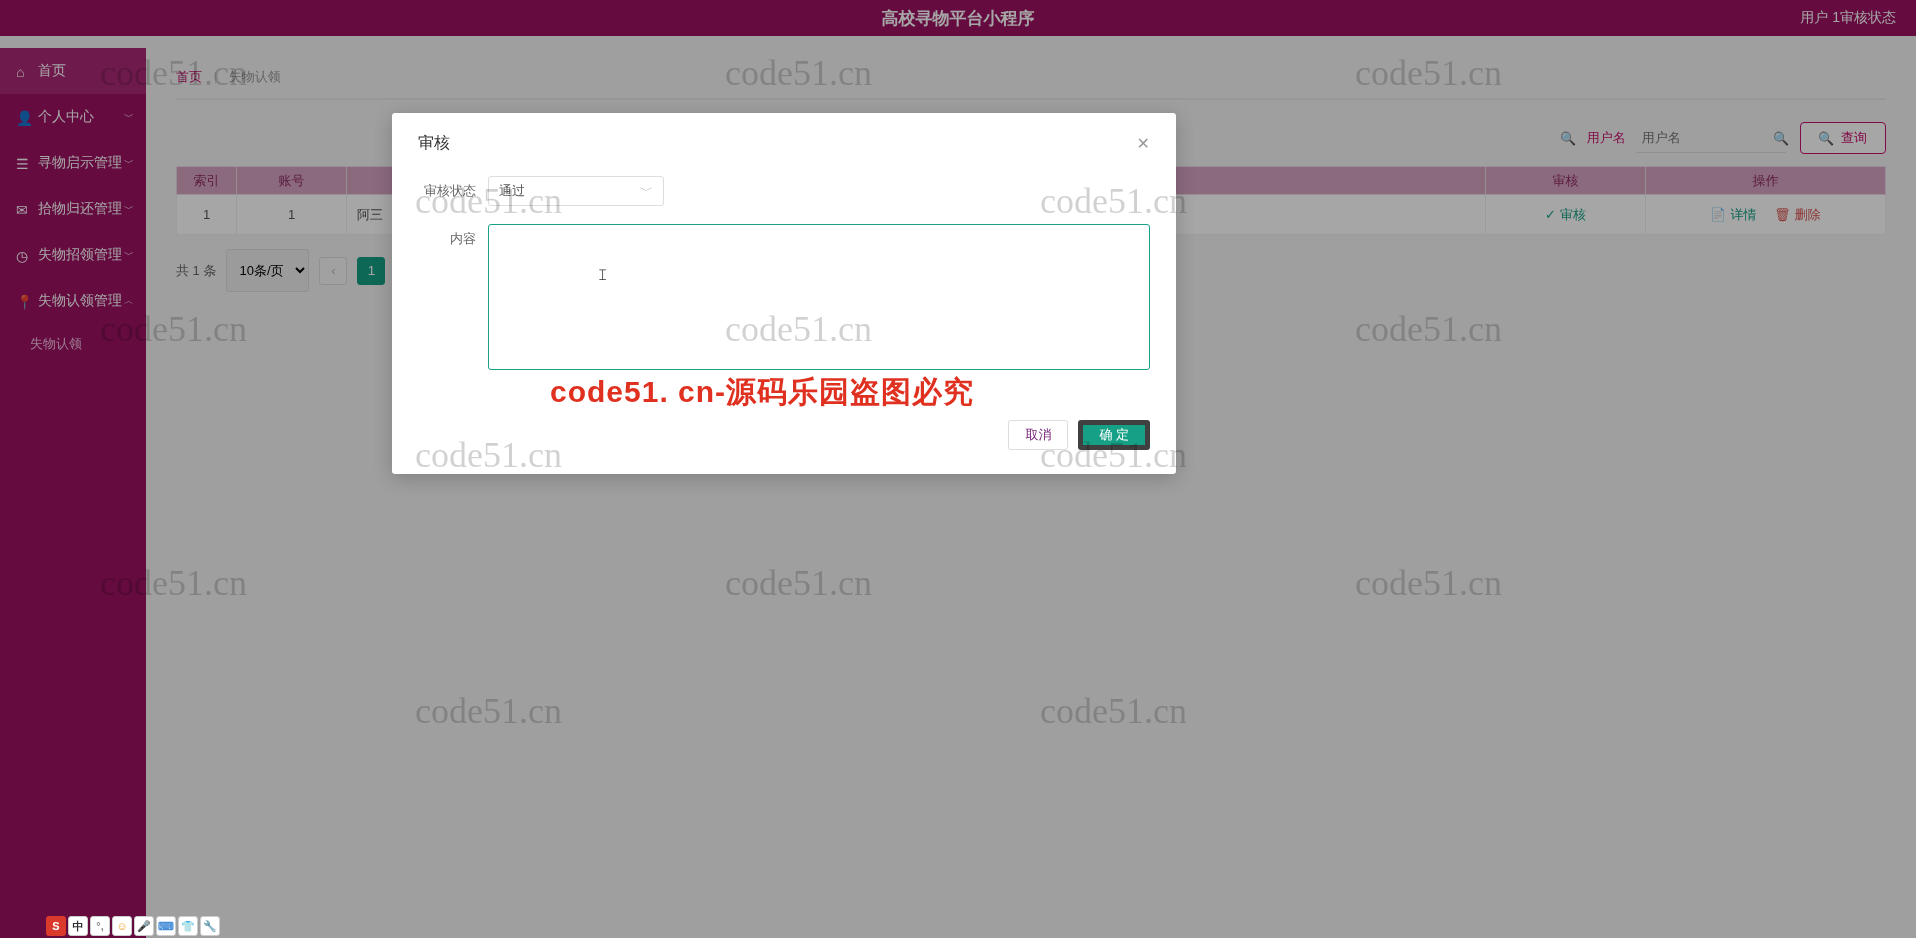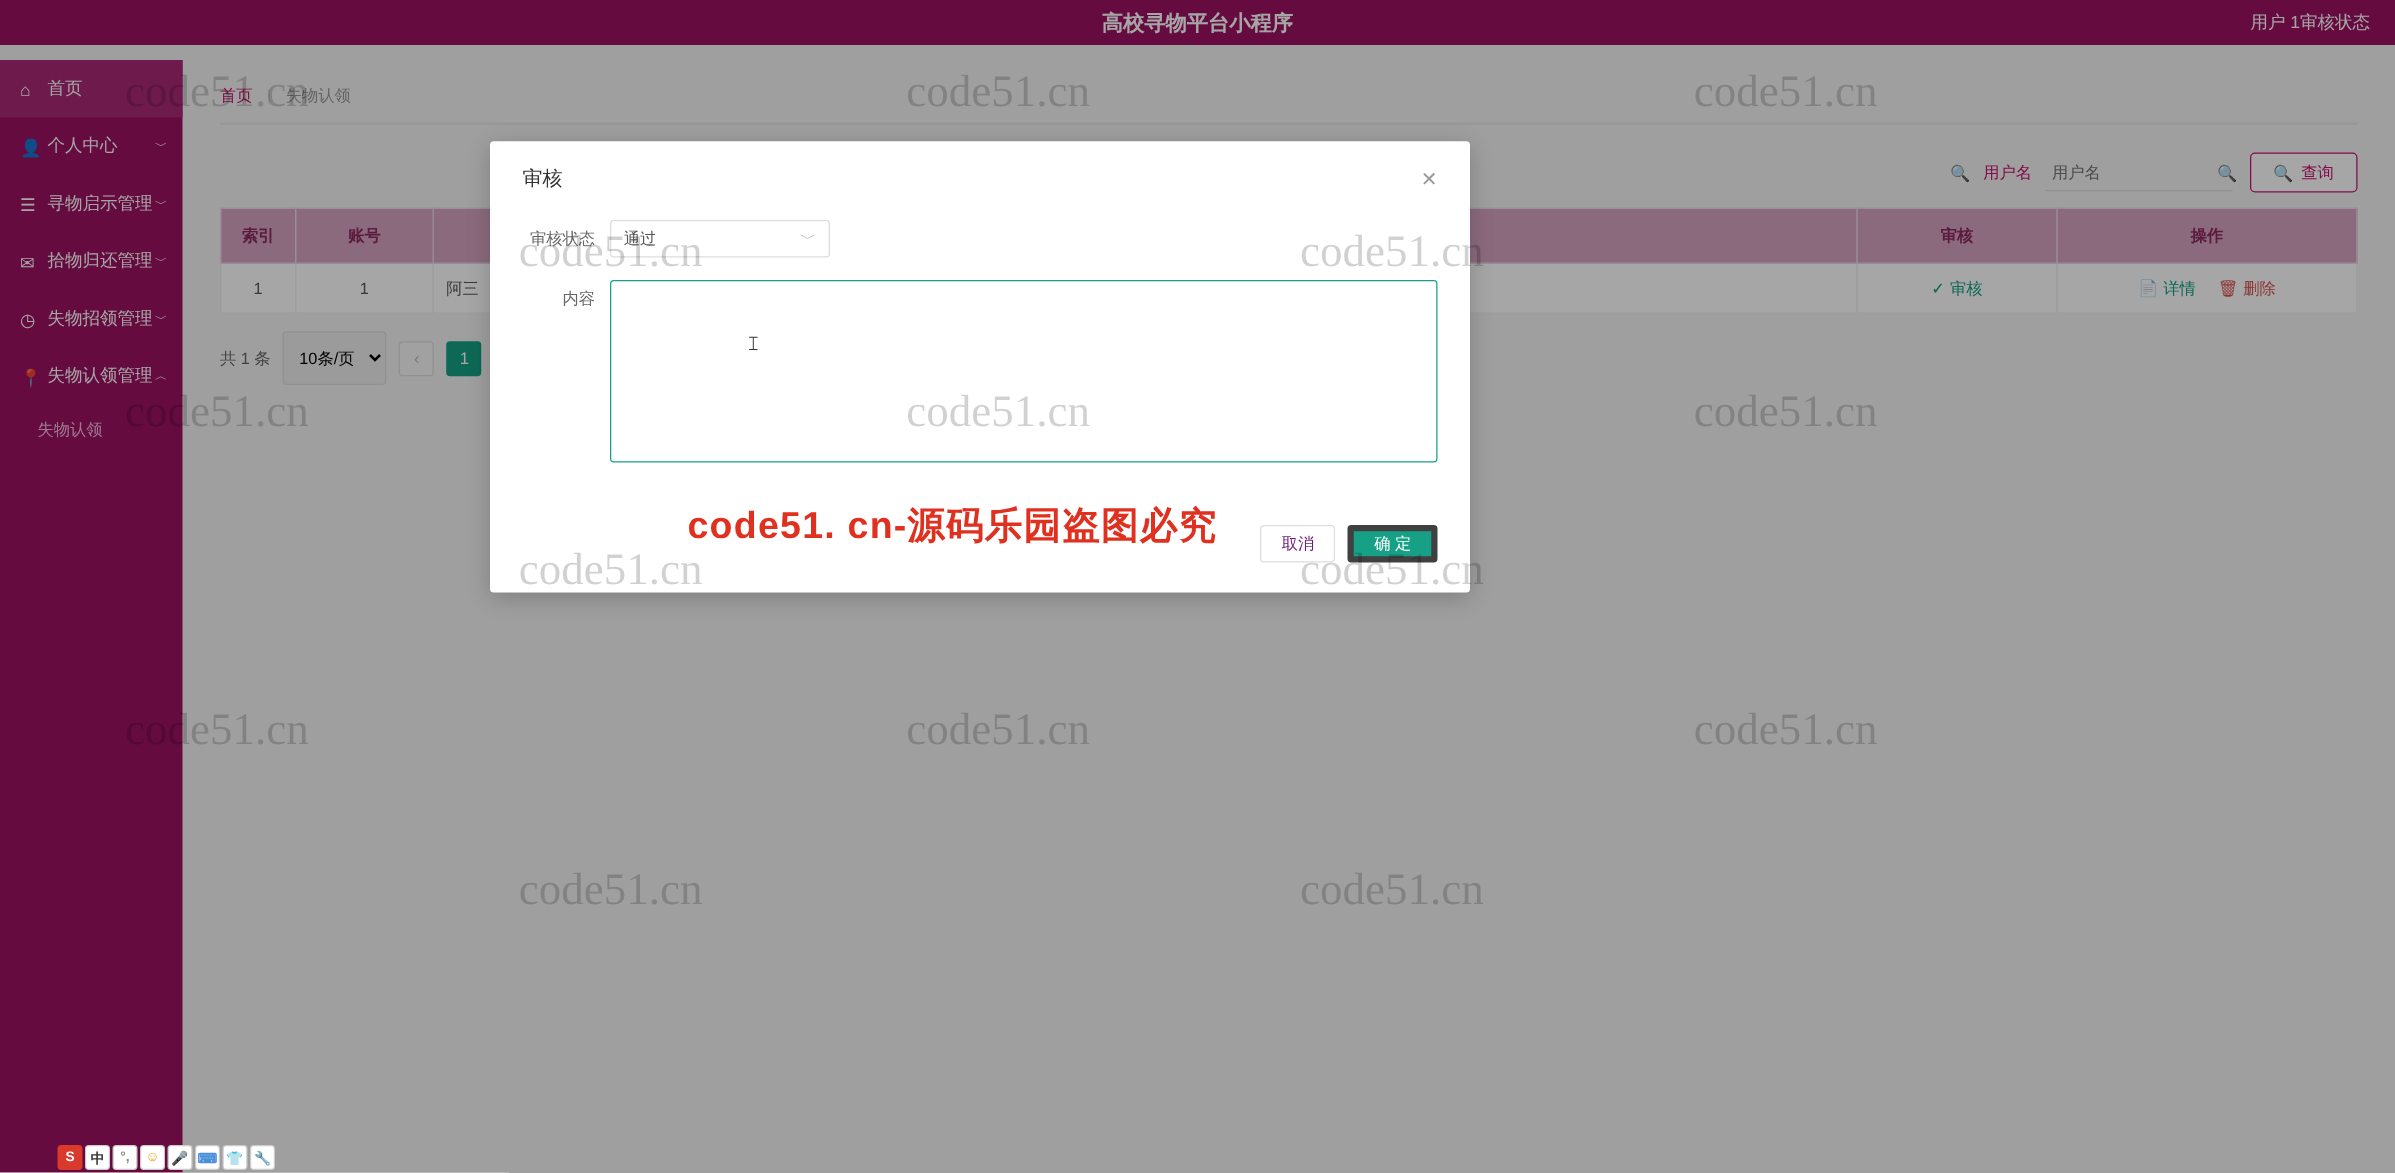--- a/index.html
+++ b/index.html
@@ -17,21 +17,21 @@
 .main { position:absolute; top:48px; left:146px; right:0; bottom:0; padding:20px 30px; }
 .crumb { font-size:13px; color:#999; padding-bottom:12px; border-bottom:2px solid #e8e8e8; }
 .crumb .c1 { color:#c8126e; }
 .crumb .sep { margin:0 8px; color:#ddd; }
 .toolbar { display:flex; justify-content:flex-end; align-items:center; gap:10px; margin-top:22px; margin-bottom:12px; font-size:13px; }
 .toolbar .lbl { color:#c8126e; font-weight:500; }
 .toolbar input { width:150px; height:30px; border:none; border-bottom:1px solid #ddd; padding:0 6px; font-size:13px; outline:none; background:transparent; }
 .toolbar .sicon { color:#999; margin-left:-22px; cursor:pointer; }
 .qbtn { height:32px; padding:0 18px; border:1px solid #c8126e; color:#c8126e; background:#fff; border-radius:4px; cursor:pointer; font-size:13px; display:flex; align-items:center; gap:6px; }
 .table { width:100%; border-collapse:collapse; font-size:13px; }
-.table th { background:#d8a4c2; color:#8b2a5f; font-weight:700; height:44px; border:1px solid #eadaea;margin-left:34px; }
+.table th { background:#d8a4c2; color:#8b2a5f; font-weight:400; height:28px; border:1px solid #eadaea;margin-left:34px; }
 .table td { height:40px; text-align:center; border:1px solid #f0f0f0; background:#fff; color:#555; }
 .link-g { color:#16a085; cursor:pointer; display:inline-flex; align-items:center; gap:4px; }
 .link-r { color:#d9534f; cursor:pointer; display:inline-flex; align-items:center; gap:4px; margin-left:14px; }
 .pager { margin-top:14px; display:flex; align-items:center; gap:10px; font-size:13px; color:#666; }
 .pager select { height:43px; border:1px solid #ddd; border-radius:3px; padding:0 8px; font-size:13px; }
 .pgbtn { width:28px; height:28px; border:1px solid #ddd; background:#f7f7f7; border-radius:3px; cursor:pointer; color:#bbb; }
 .pgbtn.act { background:#16a085; color:#fff; border-color:#16a085; }
 .overlay { position:absolute; inset:0; background:rgba(0,0,0,0.35); z-index:10; }
 .modal { position:absolute; top:113px; left:392px; width:784px; background:#fff; border-radius:3px; box-shadow:0 4px 20px rgba(0,0,0,.2); z-index:11; padding:20px 26px 24px; }
 .modal-h { display:flex; justify-content:space-between; align-items:center; font-size:16px; color:#333; margin-bottom:22px; }
@@ -181,21 +181,21 @@
 <div class="wm" style="top:308px;left:100px">code51.cn</div>
 <div class="wm" style="top:308px;left:725px">code51.cn</div>
 <div class="wm" style="top:308px;left:1355px">code51.cn</div>
 <div class="wm" style="top:434px;left:415px">code51.cn</div>
 <div class="wm" style="top:434px;left:1040px">code51.cn</div>
 <div class="wm" style="top:562px;left:100px">code51.cn</div>
 <div class="wm" style="top:562px;left:725px">code51.cn</div>
 <div class="wm" style="top:562px;left:1355px">code51.cn</div>
 <div class="wm" style="top:690px;left:415px">code51.cn</div>
 <div class="wm" style="top:690px;left:1040px">code51.cn</div>
-<div class="wm-red" style="top:400px;left:550px">code51. cn-源码乐园盗图必究</div>
+<div class="wm-red" style="top:372px;left:550px">code51. cn-源码乐园盗图必究</div>
 
 <div class="cursor">𝙸</div>
 
 <div class="ime">
   <div style="background:#d93a2b;color:#fff">S</div>
   <div style="background:#fff;border:1px solid #ccc;color:#333">中</div>
   <div style="background:#fff;border:1px solid #ccc;color:#888">°,</div>
   <div style="background:#fff;border:1px solid #ccc;color:#f0a020">☺</div>
   <div style="background:#fff;border:1px solid #ccc;color:#4a90d9">🎤</div>
   <div style="background:#fff;border:1px solid #ccc;color:#4a90d9">⌨</div>

